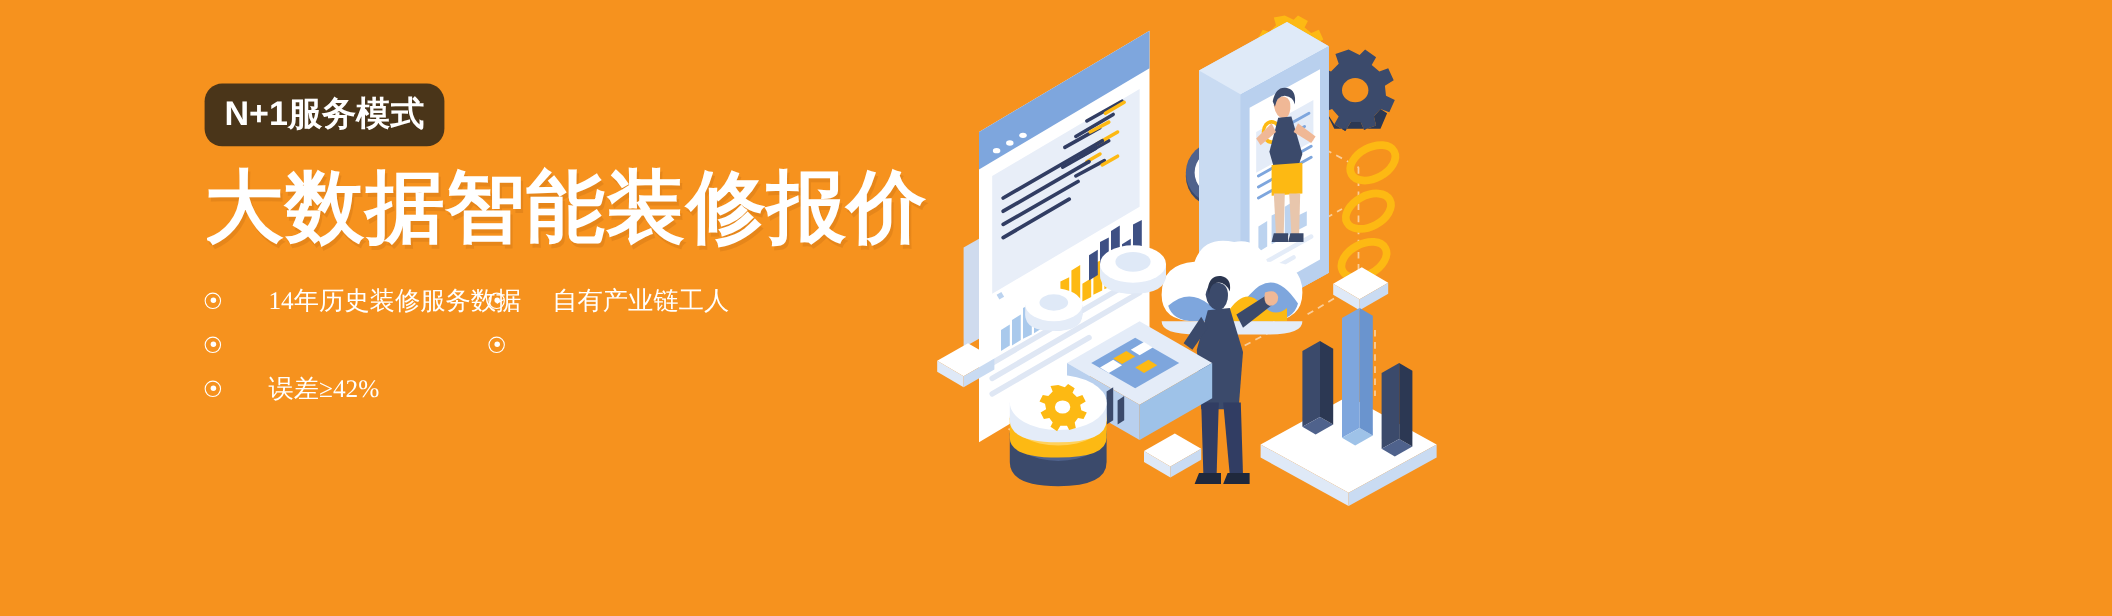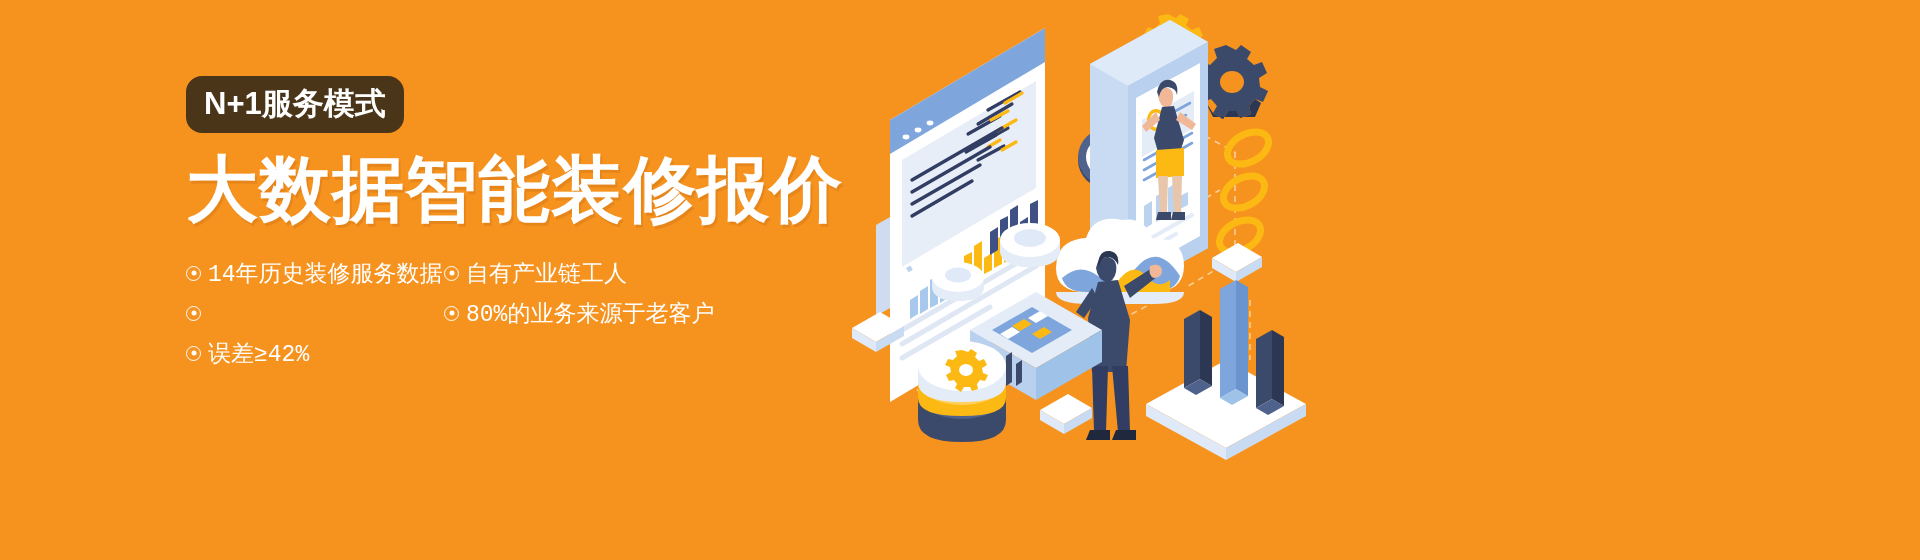--- a/index.html
+++ b/index.html
@@ -59,22 +59,23 @@
     grid-auto-rows: 40px;
     align-items: center;
     column-gap: 0px;
   }
 
   .bullet {
     display: flex;
     align-items: center;
     color: #ffffff;
     font-size: 23px;
-    font-family: Liberation Mono, monospace;
+    font-family: Liberation Serif, serif;
     white-space: nowrap;
+    gap: 36px;
   }
 
   .bullet .dot {
     display: inline-block;
     width: 15px;
     height: 15px;
     border: 1.6px solid #ffffff;
     border-radius: 50%;
     position: relative;
     margin-right: 7px;
@@ -120,21 +121,20 @@
       </div>
       <div class="bullet">
         <span class="dot"></span>
         <span>自有产业链工人</span>
       </div>
       <div class="bullet">
         <span class="dot"></span>
       </div>
       <div class="bullet">
         <span class="dot"></span>
-        <span>80%的业务来源于老客户</span>
       </div>
       <div class="bullet">
         <span class="dot"></span>
         <span>误差≥42%</span>
       </div>
       <div class="bullet"></div>
     </div>
   </div>
 
   <div class="illustration">

